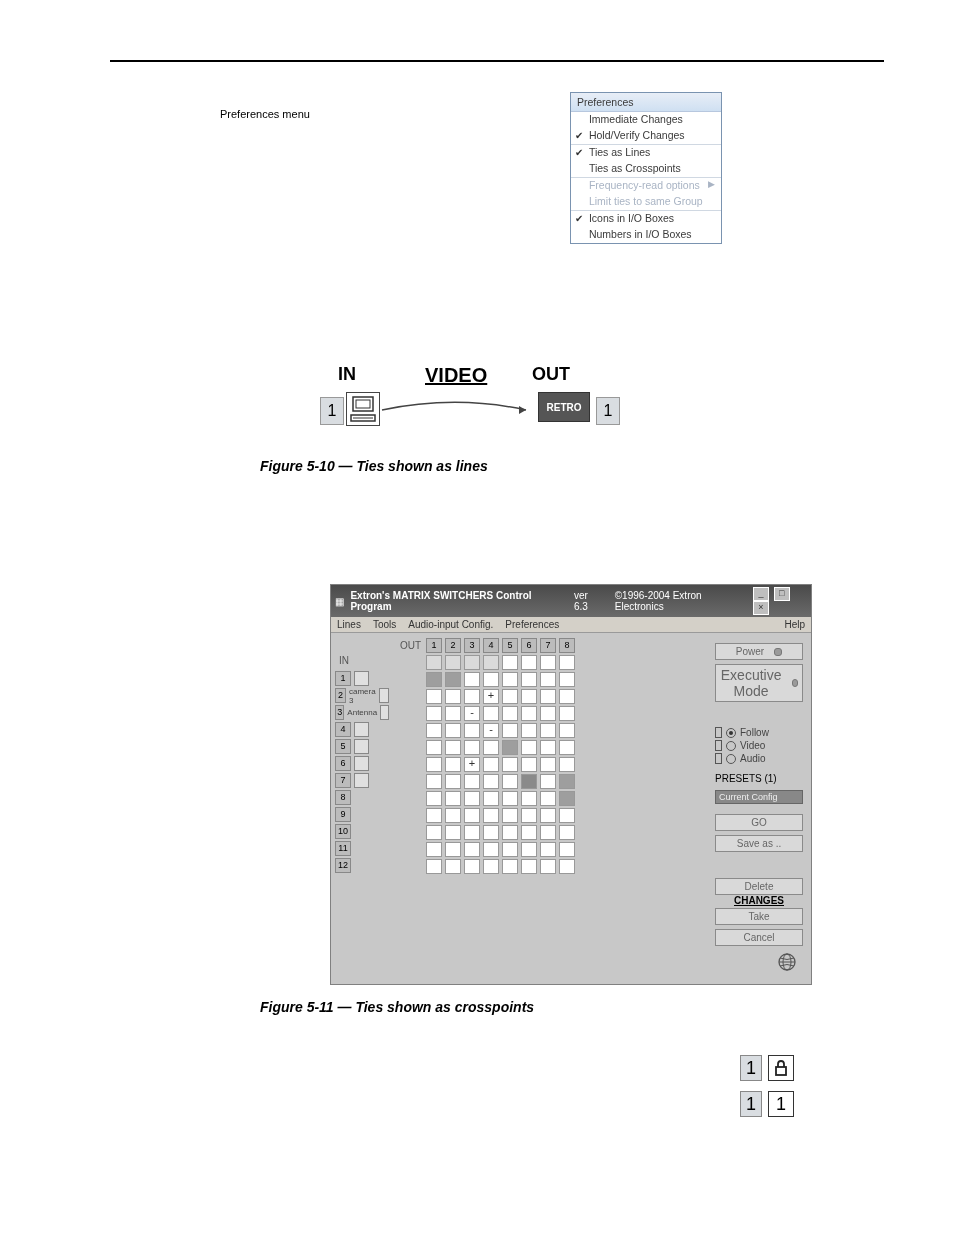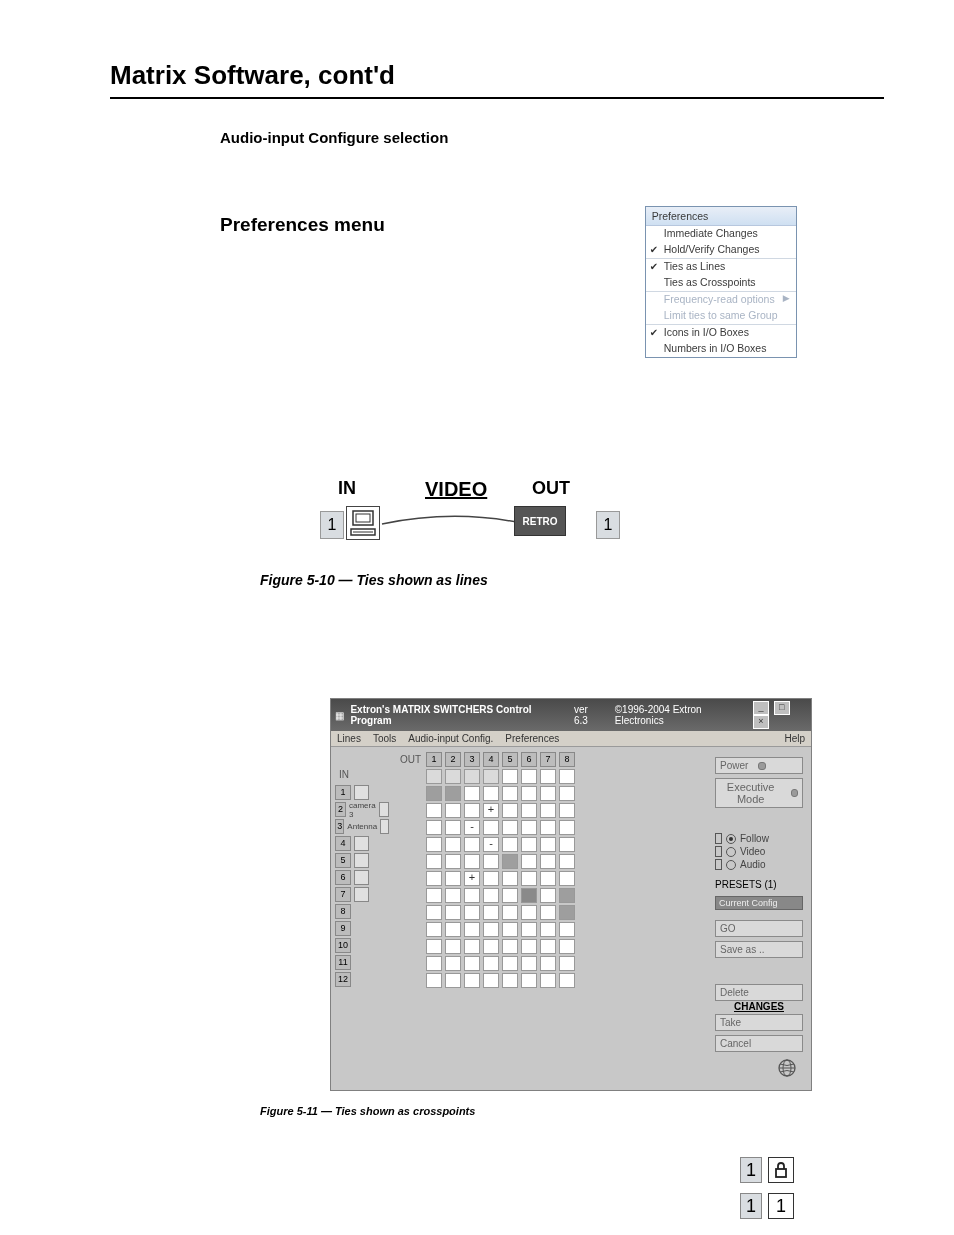--- a/index.html
+++ b/index.html
@@ -22,23 +22,23 @@
     border: none;
     border-top: 2px solid #000;
     margin: 0 0 30px 0;
   }
   h2.sect {
     font-size: 15px;
     font-weight: bold;
     margin: 0 0 60px 110px;
   }
   h2.sect2 {
-    font-size: 19px;
-    font-weight: bold;
-    margin: 8px 0 0 110px;
+    font-size: 11px;
+    font-weight: normal;
+    margin: 16px 0 0 110px;
   }
   .pref-row {
     display: flex;
     align-items: flex-start;
     gap: 260px;
     margin-bottom: 10px;
   }
   
   .pref-menu {
     width: 150px;
@@ -111,21 +111,21 @@
   .fig510 .num1r {
     position: absolute; right:0; top:33px; width:18px; text-align:center;
     background:#d9dde1; border:1px solid #999; font-size:16px; padding:4px 2px;
   }
   .fig510 .comp-icon {
     position:absolute; left:26px; top:28px; width:32px; height:32px;
     border:1.5px solid #444;
   }
   .fig510 .comp-icon svg { width:100%; height:100%; }
   .fig510 .retro-box {
-    position:absolute; left:194px; top:28px; width:50px; height:28px;
+    position:absolute; left:218px; top:28px; width:50px; height:28px;
     background:#555; color:#fff; font-size:10px; font-weight:bold;
     display:flex; align-items:center; justify-content:center;
     border:1px solid #333;
   }
   .fig510 svg.line {
     position:absolute; left:60px; top:34px; width:148px; height:30px;
   }
   .caption {
     font-style: italic;
     font-weight: bold;
@@ -219,24 +219,24 @@
 
   .matrix-window .right-col {
     width:88px;
     padding:6px 4px 0 0;
     display:flex; flex-direction:column; gap:4px;
     font-size:10px;
   }
   .matrix-window .rbtn {
     background:#d9d9d9; border:1px solid #8a8a8a; padding:2px 4px;
     text-align:center; color:#666;
-    display:flex; align-items:center; gap:10px;
+    display:flex; justify-content:center; align-items:center; gap:10px;
     font-size:10px;
   }
-  .matrix-window .rbtn.small { font-size:11px; }
+  .matrix-window .rbtn.small { font-size:14px; }
   .matrix-window .rbtn .led { width:6px;height:6px;border-radius:3px;background:#9a9a9a;border:1px solid #777;}
   .matrix-window .radio-block {
     margin-top:20px;
   }
   .matrix-window .radio-block .r {
     display:flex; align-items:center; gap:4px; padding:1px 0; color:#444;
   }
   .matrix-window .radio-block .r .box {
     width:5px;height:9px;border:1px solid #555;
   }
@@ -257,21 +257,21 @@
   .matrix-window .changes .ul { text-decoration:underline; font-weight:bold; }
 
   .matrix-window .logo-corner {
     text-align:right; padding:2px 6px 6px 0;
   }
   .matrix-window .logo-corner svg { width:20px; height:20px; }
 
   .caption2 {
     font-style: italic;
     font-weight: bold;
-    font-size: 11px;
+    font-size: 14px;
     margin: 14px 0 16px 150px;
   }
 
   
   .br-boxes {
     margin: 40px 0 0 0;
     display:flex; flex-direction:column; align-items:flex-end; gap:10px;
     padding-right: 90px;
   }
   .br-boxes .row { display:flex; gap:6px; align-items:center; }
@@ -281,24 +281,22 @@
   }
   .br-boxes .ibox {
     width:24px;height:24px;border:1.5px solid #333;
     display:flex;align-items:center;justify-content:center;
   }
 </style>
 </head>
 <body>
 
 <div class="page">
-  <h1 class="page-title">Matrix Software, cont'd</h1>
   <hr class="rule">
 
-  <h2 class="sect">Audio-input Configure selection</h2>
 
   <div class="pref-row">
     <h2 class="sect2">Preferences menu</h2>
 
     <div class="pref-menu">
       <div class="pm-title">Preferences</div>
       <div class="pm-item">Immediate Changes</div>
       <div class="pm-item checked">Hold/Verify Changes</div>
       <div class="pm-sec"></div>
       <div class="pm-item checked">Ties as Lines</div>

